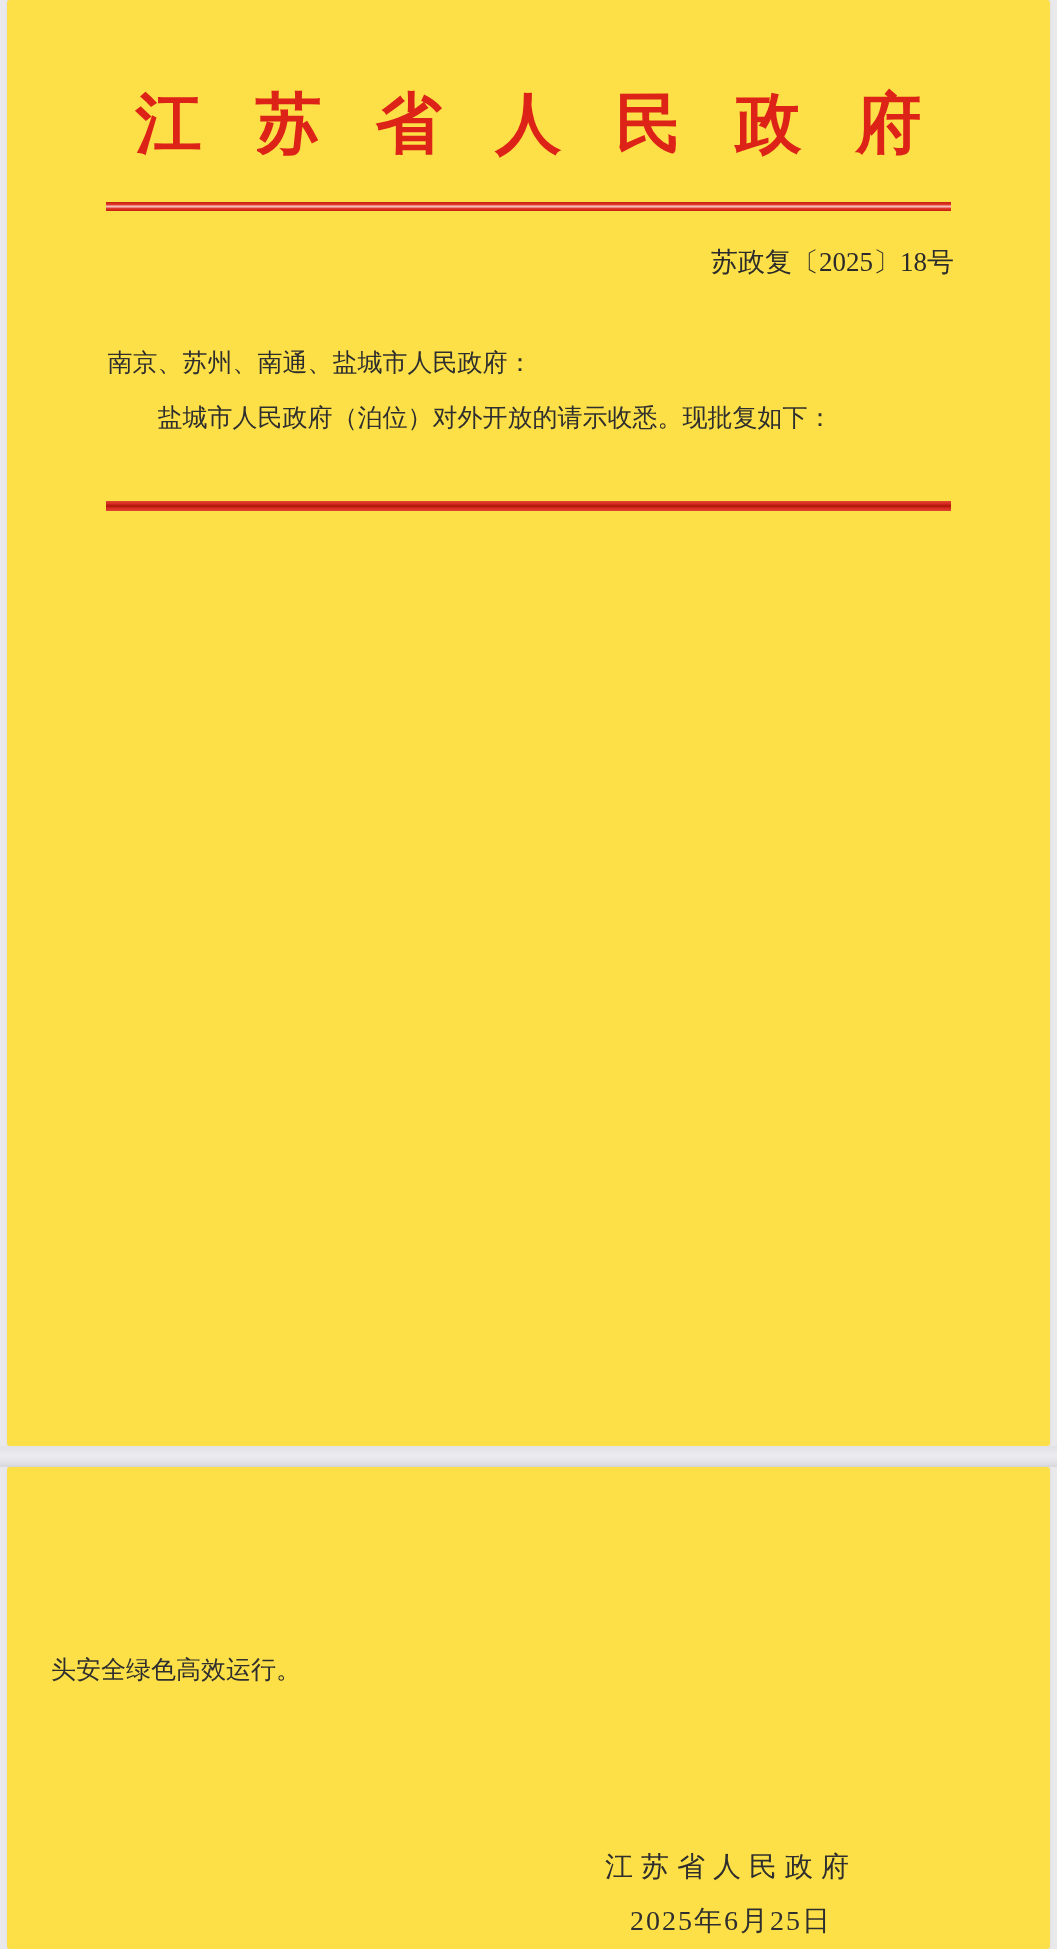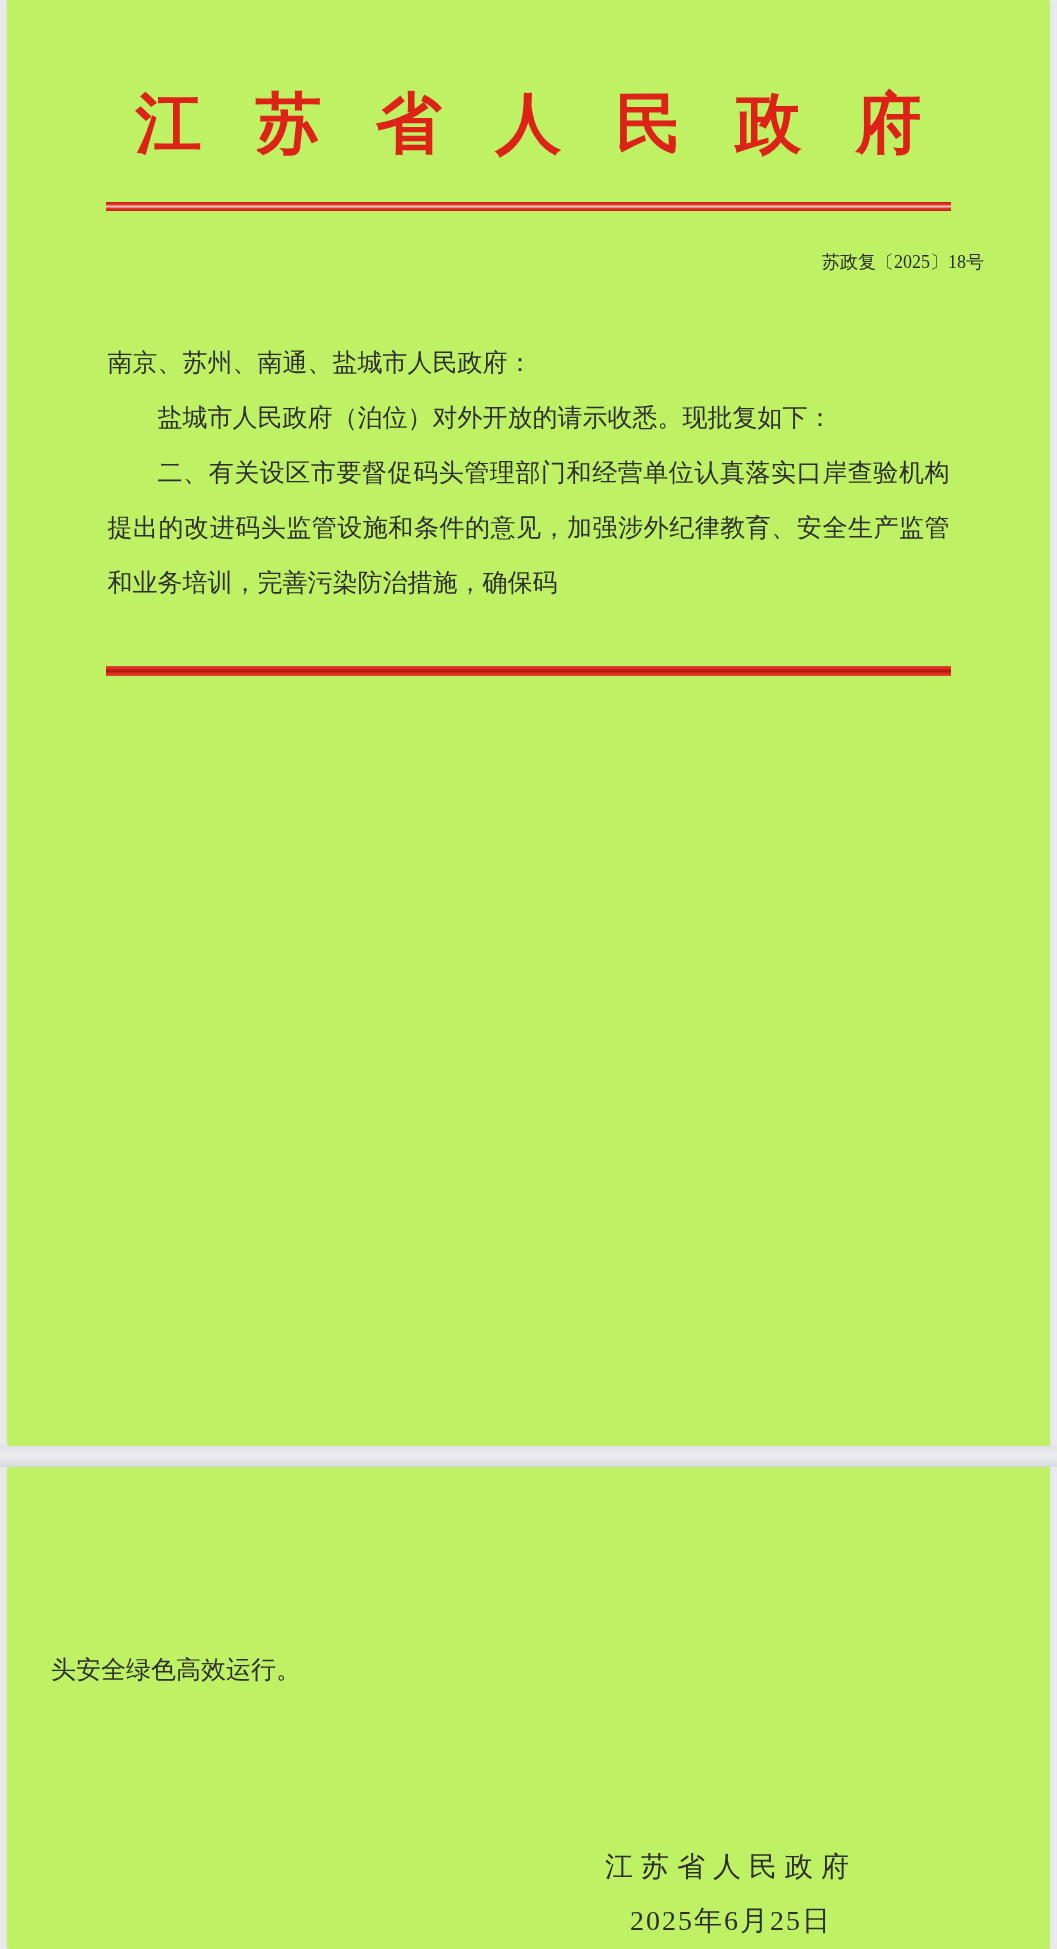--- a/index.html
+++ b/index.html
@@ -8,21 +8,21 @@
     font-family: "Liberation Serif", "DejaVu Serif", serif;
     width: 1057px;
   }
   .stage {
     width: 1057px;
     height: 1949px;
     background: #e9e9ec;
     overflow: hidden;
   }
   .page {
-    background: #bef264;
+    background: #fde047;
     margin: 0 7px;
     width: 1043px;
     border-radius: 3px;
     overflow: hidden;
     box-shadow: 0 0 2px rgba(0,0,0,0.08);
   }
   .page-1 { height: 1446px; }
   .page-gap {
     height: 21px;
     background: linear-gradient(to bottom, #e2e2e6 0%, #ececef 45%, #e6e6ea 70%, #d8d8dc 100%);
@@ -45,23 +45,23 @@
     width: 845px;
     height: 9px;
     margin: 40px auto 0 auto;
     background: linear-gradient(to bottom,
       #c41d11 0%, #e2392b 30%,
       #f6beb8 46%, #f6beb8 54%,
       #e2392b 70%, #c41d11 100%);
   }
   .doc-number {
     margin-top: 34px;
-    padding-right: 66px;
+    padding-right: 96px;
     text-align: right;
-    font-size: 18px;
+    font-size: 27px;
     line-height: 34px;
     color: #2b2b2b;
   }
   .doc-title {
     margin-top: 116px;
     text-align: center;
     font-size: 39px;
     line-height: 57px;
     font-weight: bold;
     color: #151515;
@@ -126,21 +126,20 @@
     <div class="org-name">江苏省人民政府</div>
 
     <div class="double-rule"></div>
 
     <div class="doc-number">苏政复〔2025〕18号</div>
 
 
     <div class="body-text">
       <p>南京、苏州、南通、盐城市人民政府：</p>
       <p class="indent">盐城市人民政府（泊位）对外开放的请示收悉。现批复如下：</p>
-      <p class="indent">二、有关设区市要督促码头管理部门和经营单位认真落实口岸查验机构提出的改进码头监管设施和条件的意见，加强涉外纪律教育、安全生产监管和业务培训，完善污染防治措施，确保码</p>
     </div>
 
     <div class="footer-rule"></div>
   </div>
 
   <div class="page-gap"></div>
 
   <div class="page page-2">
     <div class="body-text">
       <p>头安全绿色高效运行。</p>

